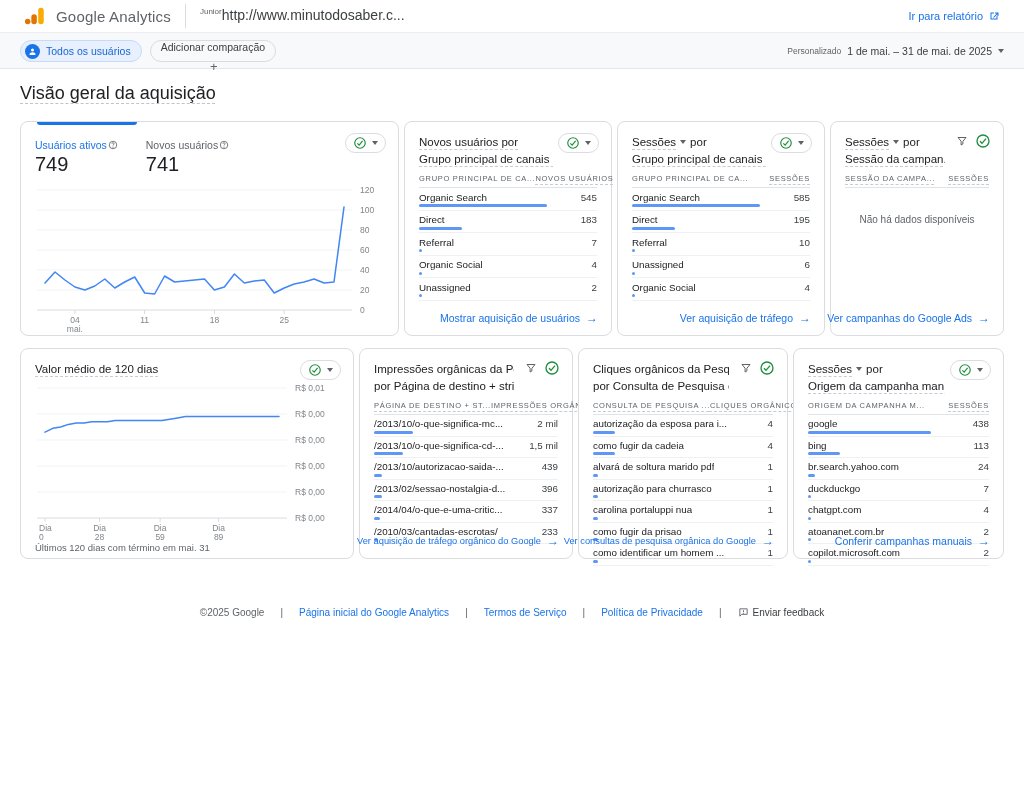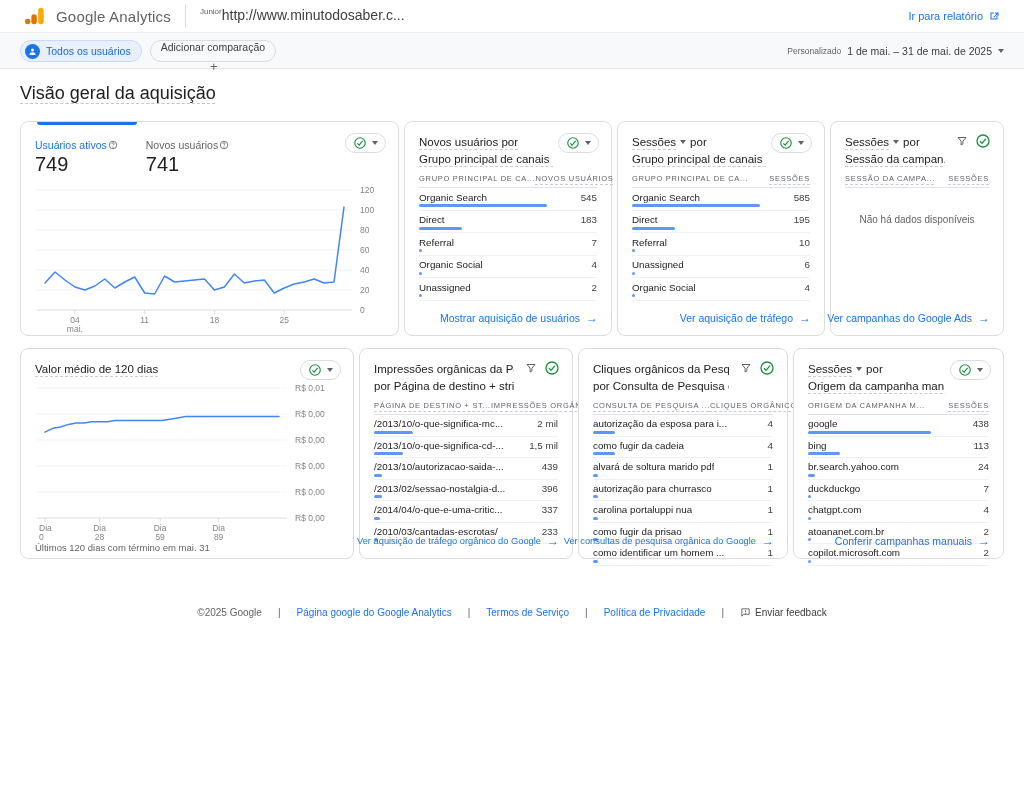--- a/index.html
+++ b/index.html
@@ -721,21 +721,21 @@
         <span>Conferir campanhas manuais</span>
         <span class="arrow">→</span>
       </div>
     </section>
   </div>
 
   
   <div class="footer">
     <span>©2025 Google</span>
     <span>|</span>
-    <a>Página google do Google Analytics</a>
+    <a>Página inicial do Google Analytics</a>
     <span>|</span>
     <a>Termos de Serviço</a>
     <span>|</span>
     <a>Política de Privacidade</a>
     <span>|</span>
     <span class="fb">
       <span>
         <svg width="11" height="11" viewBox="0 0 24 24" fill="none" stroke="#5f6368" stroke-width="2">
           <path d="M4 4h16v12H8l-4 4z"></path>
             <line x1="12" y1="7" x2="12" y2="11"></line>

